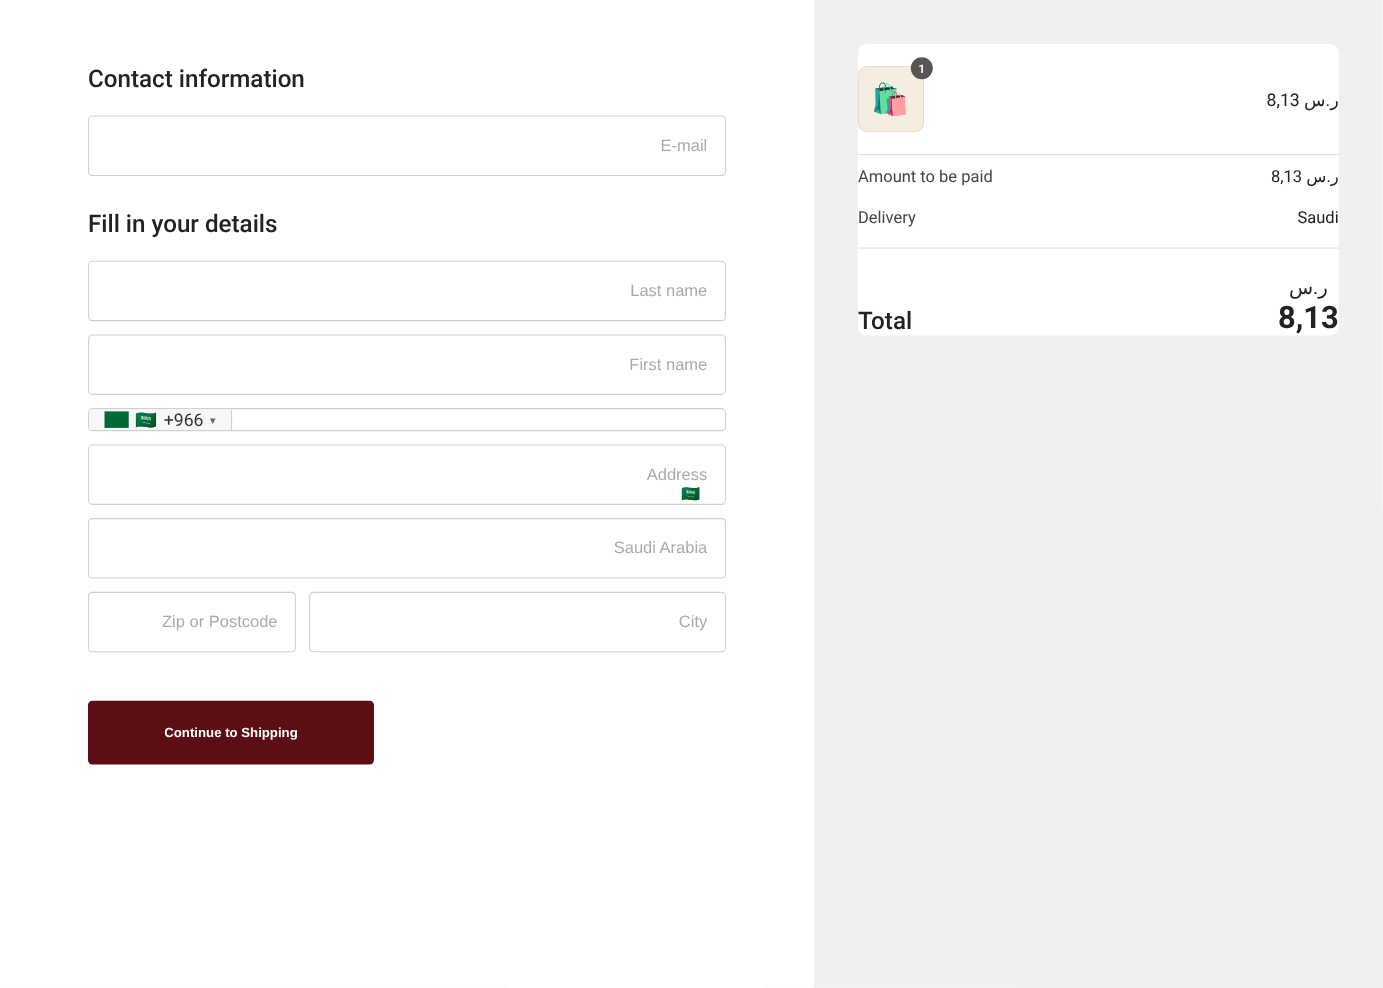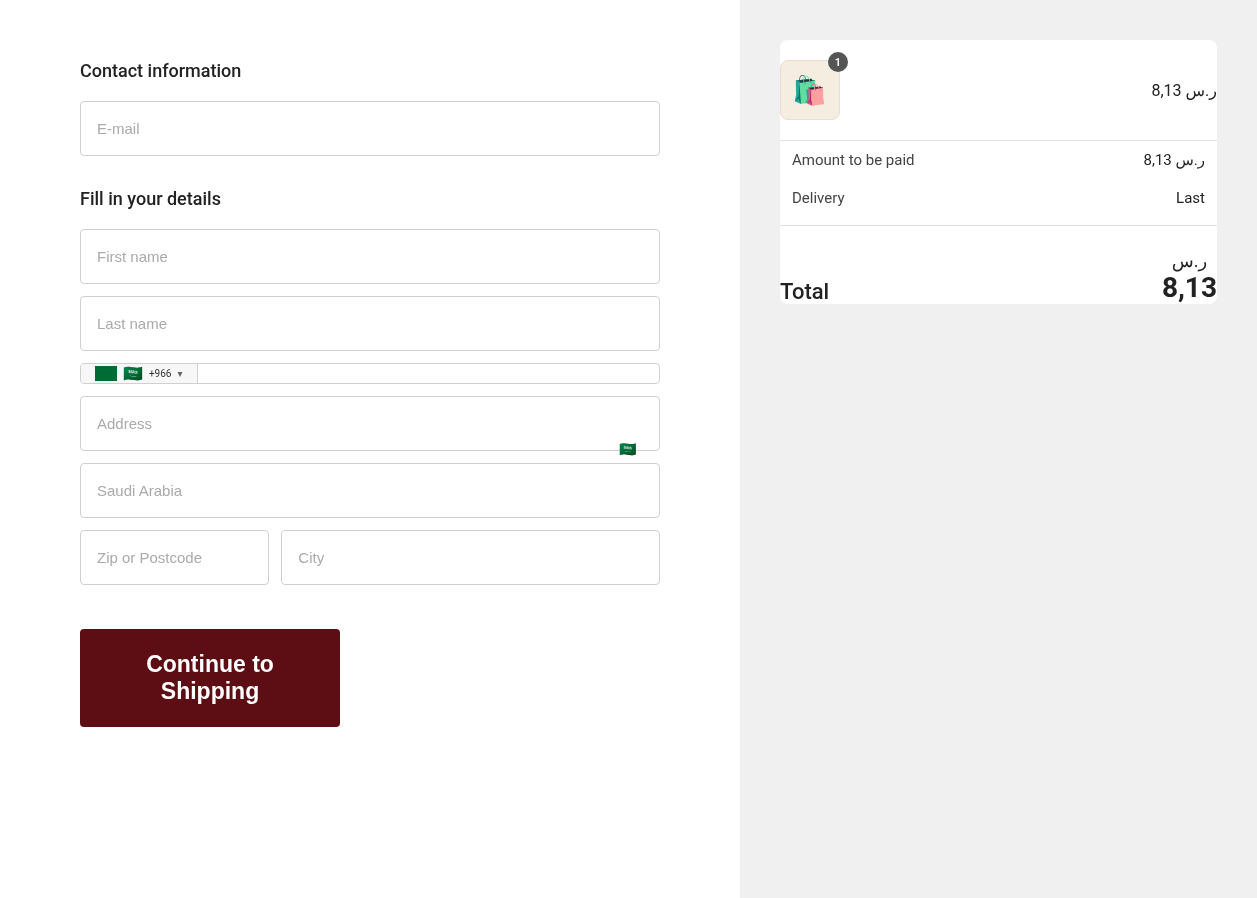--- a/index.html
+++ b/index.html
@@ -14,37 +14,38 @@
       background: #ffffff;
       padding: 60px 80px;
       overflow-y: auto;
     }
     .right-panel {
       flex: 1;
       background: #f0f0f0;
       padding: 40px 40px;
     }
     .section-title {
-      font-size: 18px;
+      font-size: 22px;
       font-weight: 500;
       color: #222;
       margin-bottom: 20px;
     }
     .form-group {
       margin-bottom: 12px;
     }
     input[type="text"], input[type="email"] {
       width: 100%;
       padding: 18px 16px;
       border: 1px solid #d0d0d0;
       border-radius: 4px;
       font-size: 15px;
       color: #8b5cf6;
       background: #fff;
       outline: none;
+      text-align: right;
     }
     input[type="text"]::placeholder,
     input[type="email"]::placeholder {
       color: #aaa;
     }
     .details-section {
       margin-top: 32px;
     }
     .phone-group {
       display: flex;
@@ -72,21 +73,21 @@
     }
     .flag-sa::after {
       content: '🇸🇦';
       position: absolute;
       top: 50%;
       left: 50%;
       transform: translate(-50%, -50%);
       font-size: 14px;
     }
     .phone-code {
-      font-size: 10px;
+      font-size: 16px;
       color: #333;
     }
     .phone-chevron {
       font-size: 10px;
       color: #666;
     }
     .phone-input {
       flex: 1;
       border: none;
       padding: 18px 16px;
@@ -107,21 +108,21 @@
       flex: 1;
       margin-bottom: 0;
     }
     .continue-btn {
       margin-top: 24px;
       background: #5c0e14;
       color: #fff;
       border: none;
       border-radius: 4px;
       padding: 22px 40px;
-      font-size: 23px;
+      font-size: 12px;
       font-weight: 600;
       cursor: pointer;
       width: 260px;
     }
 
     
     .order-card {
       background: #fff;
       border-radius: 8px;
       padding: 0;
@@ -166,21 +167,21 @@
     }
     .product-price {
       font-size: 16px;
       color: #222;
       direction: rtl;
     }
     .summary-row {
       display: flex;
       justify-content: space-between;
       align-items: center;
-      padding: 10px 12px;
+      padding: 10px 0;
       font-size: 15px;
       color: #444;
     }
     .summary-row .value {
       color: #222;
       direction: rtl;
     }
     .summary-divider {
       border: none;
       border-top: 1px solid #e0e0e0;
@@ -218,25 +219,25 @@
   <h2 class="section-title">Contact information</h2>
 
   <div class="form-group">
     <input type="email" placeholder="E-mail" style="">
   </div>
 
   <div class="details-section">
     <h2 class="section-title">Fill in your details</h2>
 
     <div class="form-group">
+      <input type="text" placeholder="Last name" style="">
+    </div>
+
+    <div class="form-group">
       <input type="text" placeholder="First name" style="">
-    </div>
-
-    <div class="form-group">
-      <input type="text" placeholder="Last name" style="">
     </div>
 
     <div class="phone-group">
       <div class="phone-prefix">
         <span class="flag-sa" style="font-size:0;">🇸🇦</span>
         <span style="font-size:16px;">🇸🇦</span>
         <span class="phone-code">+966</span>
         <span class="phone-chevron">▾</span>
       </div>
     </div>
@@ -275,21 +276,21 @@
       <div class="product-price">ر.س 8,13</div>
     </div>
 
     <div class="summary-row">
       <span>Amount to be paid</span>
       <span class="value">ر.س 8,13</span>
     </div>
 
     <div class="summary-row">
       <span>Delivery</span>
-      <span class="value">Last</span>
+      <span class="value">Saudi</span>
     </div>
 
     <hr class="summary-divider">
 
     <div class="total-row">
       <span class="total-label">Total</span>
       <div class="total-value">
         <div class="total-currency">ر.س</div>
         <div class="total-amount">8,13</div>
       </div>

